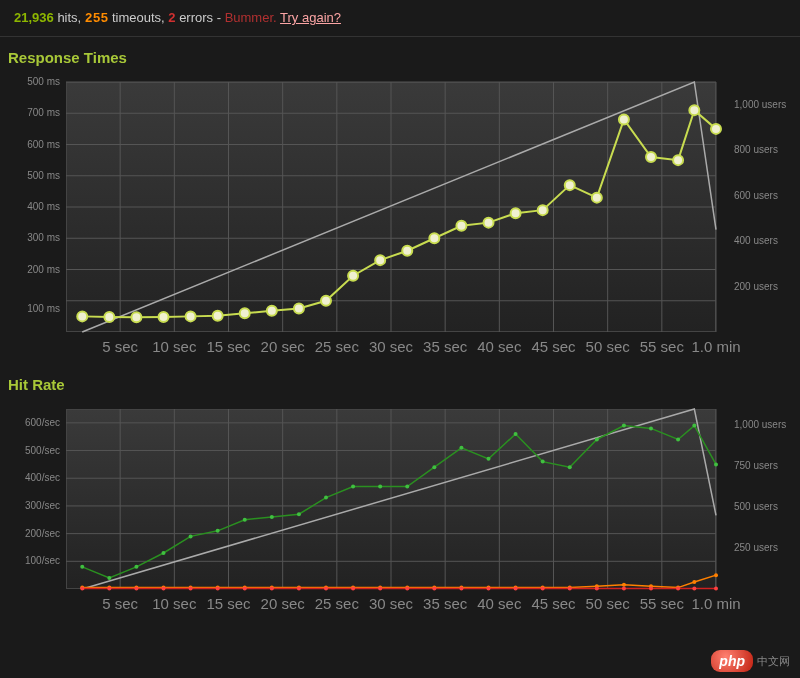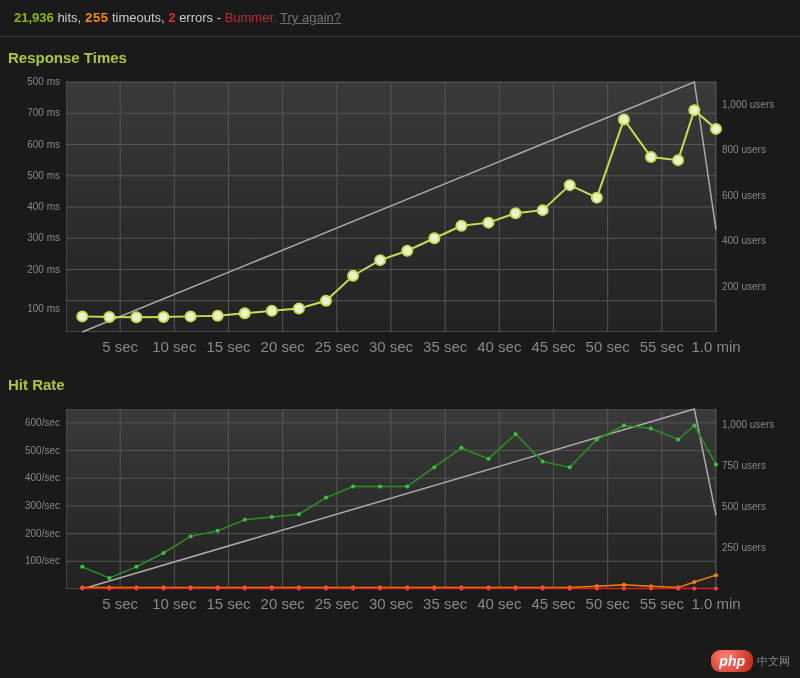--- a/index.html
+++ b/index.html
@@ -14,21 +14,21 @@
     .summary {
       padding: 10px 14px;
       font-size: 13px;
       border-bottom: 1px solid #333;
     }
     .summary .hits { color: #8db600; font-weight: bold; }
     .summary .timeouts { color: #ff8c00; font-weight: bold; font-family: Liberation Mono, monospace; }
     .summary .errors { color: #d03030; font-weight: bold; }
     .summary .hits-label, .summary .timeouts-label, .summary .errors-label { color: #ccc; }
     .summary .bummer { color: #b03030; }
-    .summary .try-again { color: #737373; text-decoration: underline; cursor: pointer; }
+    .summary .try-again { color: #fca5a5; text-decoration: underline; cursor: pointer; }
     .section-title {
       color: #a8c838;
       font-size: 15px;
       font-weight: bold;
       padding: 12px 8px 8px 8px;
     }
     .chart-wrap {
       position: relative;
       margin: 0 8px;
     }
@@ -37,21 +37,21 @@
       background: linear-gradient(to bottom, #3a3a3a 0%, #222 100%);
       border: 1px solid #444;
     }
     .y-label-left, .y-label-right {
       position: absolute;
       font-size: 10px;
       color: #888;
       white-space: nowrap;
     }
     .y-label-left { text-align: right; }
-    .y-label-right { text-align: left; }
+    .y-label-right { text-align: left; margin-left: 12px; }
     .x-label {
       position: absolute;
       font-size: 15px;
       color: #888;
       transform: translateX(-50%);
     }
     svg { position: absolute; overflow: visible; }
     .grid-line { stroke: #555; stroke-width: 1; }
     .users-line { stroke: #aaa; stroke-width: 1.5; fill: none; }
     .response-line { stroke: #c8dc50; stroke-width: 2; fill: none; }

